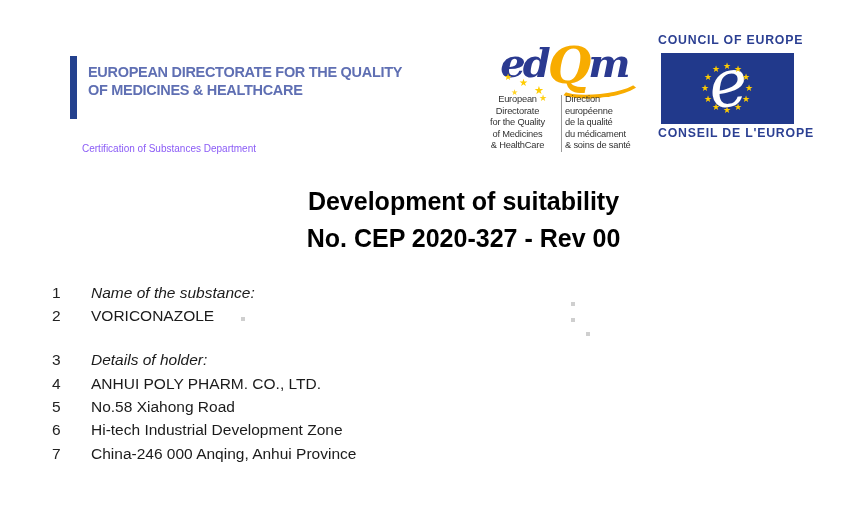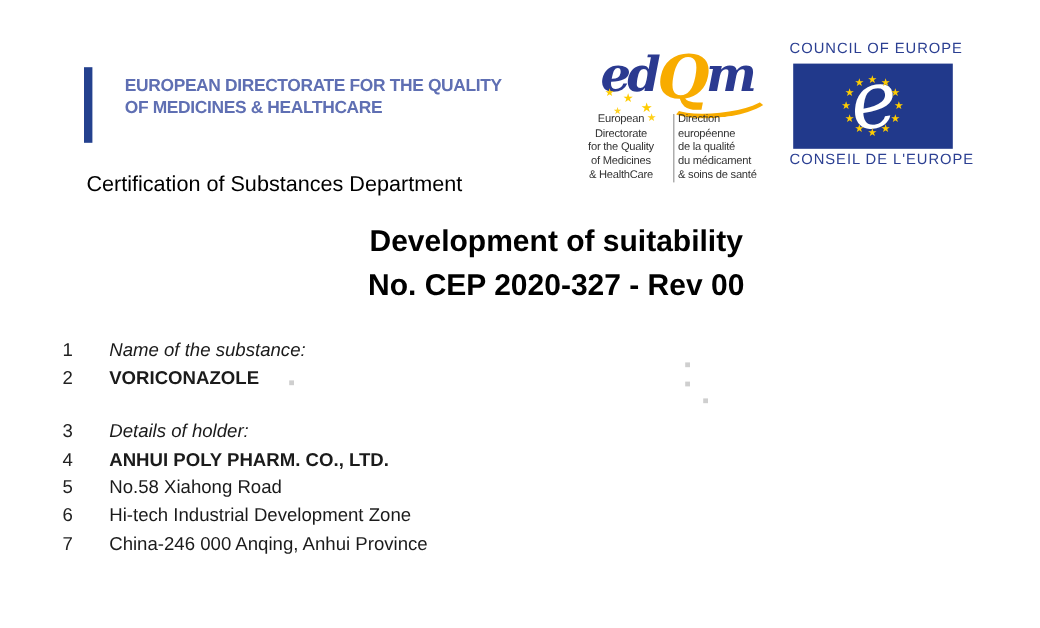--- a/index.html
+++ b/index.html
@@ -6,23 +6,22 @@
   #page{
     position:relative;width:867px;height:523px;background:#ffffff;overflow:hidden;
     font-family:"Liberation Sans",sans-serif;color:#1b1b1b;
   }
   
   .navy-bar{position:absolute;left:70px;top:56px;width:7px;height:63px;background:#24418E;}
   .dir-title{
     position:absolute;left:88px;top:64px;width:330px;
     font-weight:bold;font-size:14.5px;line-height:17.5px;letter-spacing:-0.3px;
     color:#5F6FB3;
-    margin-left:16px;
   }
-  .dept{position:absolute;left:72px;top:143px;font-size:18px;color:#000000;}
+  .dept{position:absolute;left:82px;top:143px;font-size:10px;color:#8b5cf6;}
   
   .edqm{position:absolute;left:478px;top:36px;width:170px;height:108px;}
   .edqm-word{
     position:absolute;left:6px;top:-2px;width:160px;text-align:center;
     font-family:"DejaVu Serif",serif;font-style:italic;font-weight:bold;
     font-size:40px;line-height:58px;color:#2B3A90;letter-spacing:-3px;
   }
   .edqm-word .q{color:#F8AC00;font-size:50px;vertical-align:-6px;}
   .edqm-swoosh{
     position:absolute;left:78px;top:34px;width:78px;height:20px;
@@ -30,21 +29,21 @@
     transform:rotate(-6deg);
   }
   .edqm-star{position:absolute;color:#FFCC00;line-height:1;}
   .edqm-cols{position:absolute;left:0;top:58px;width:170px;display:flex;font-size:9.3px;line-height:11.6px;color:#333;letter-spacing:-0.2px;}
   .edqm-en{width:79px;text-align:center;}
   .edqm-divider{width:1px;background:#9a9a9a;margin:1px 3px 0 4px;}
   .edqm-fr{flex:1;text-align:left;}
   
   .coe{position:absolute;left:658px;top:33px;width:139px;height:112px;}
   .coe-label{
-    width:139px;text-align:right;color:#2B3F92;font-size:12.3px;font-weight:normal;
+    width:139px;text-align:right;color:#2B3F92;font-size:12.3px;font-weight:bold;
     letter-spacing:0.8px;white-space:nowrap;
   }
   .coe-top{position:absolute;left:0;top:0;}
   .coe-bottom{position:absolute;left:0;top:93px;}
   .coe-box{position:absolute;left:3px;top:20px;width:133px;height:71px;background:#21398B;overflow:hidden;}
   .coe-e{
     position:absolute;left:0;top:-8px;width:133px;height:71px;text-align:center;
     font-family:"DejaVu Serif",serif;font-style:italic;color:#fff;
     font-size:66px;line-height:78px;transform:rotate(-8deg);
   }
@@ -53,21 +52,21 @@
   .title{
     position:absolute;left:60px;top:183px;width:807px;text-align:center;
     font-size:25px;font-weight:bold;line-height:37px;color:#000;
   }
   
   .body-lines{position:absolute;left:40px;top:281px;width:780px;font-size:15.5px;}
   .body-row{line-height:23.4px;white-space:nowrap;margin-left:12px;}
   .body-row.gap{margin-top:20.4px;}
   .body-row .num{display:inline-block;width:39px;color:#222;}
   .body-row.italic .txt{font-style:italic;}
-  .body-row.bold .txt{font-weight:bold;text-align:center;}
+  .body-row.bold .txt{font-weight:normal;text-align:center;}
   
   .dot{position:absolute;width:4px;height:4px;background:#cfcfcf;}
 </style>
 </head>
 <body>
 
 <div id="page">
 
   <div class="navy-bar"></div>
   <div class="dir-title">

